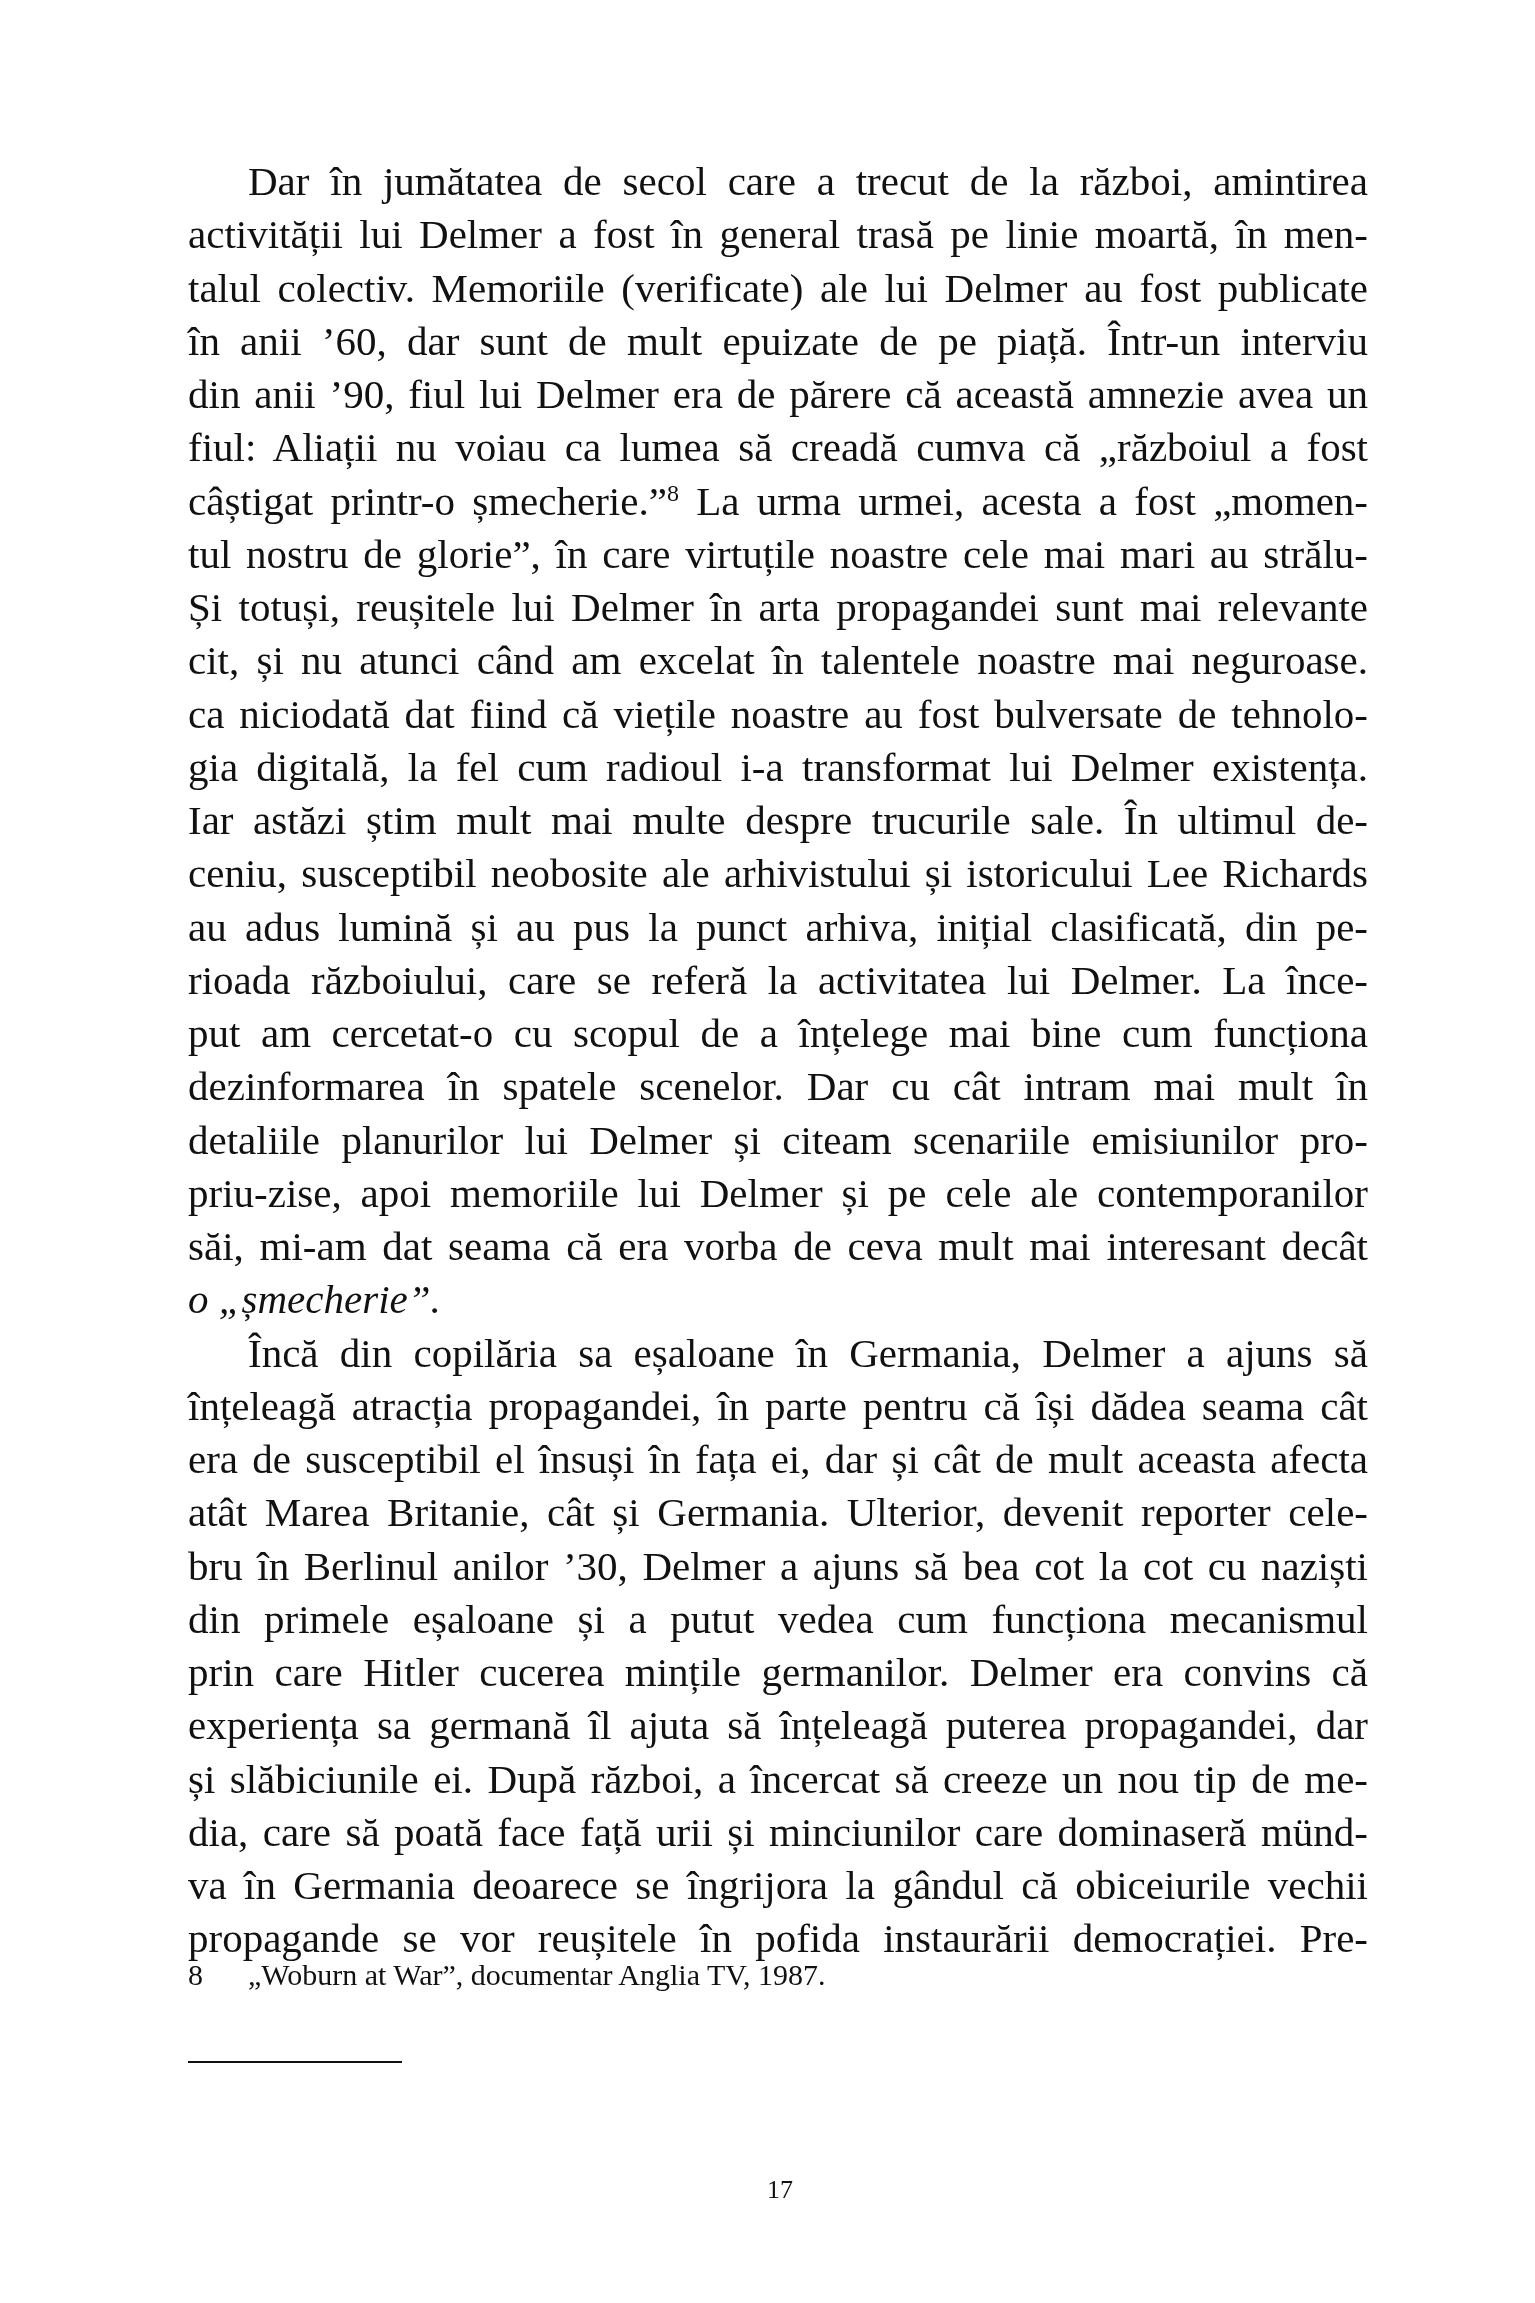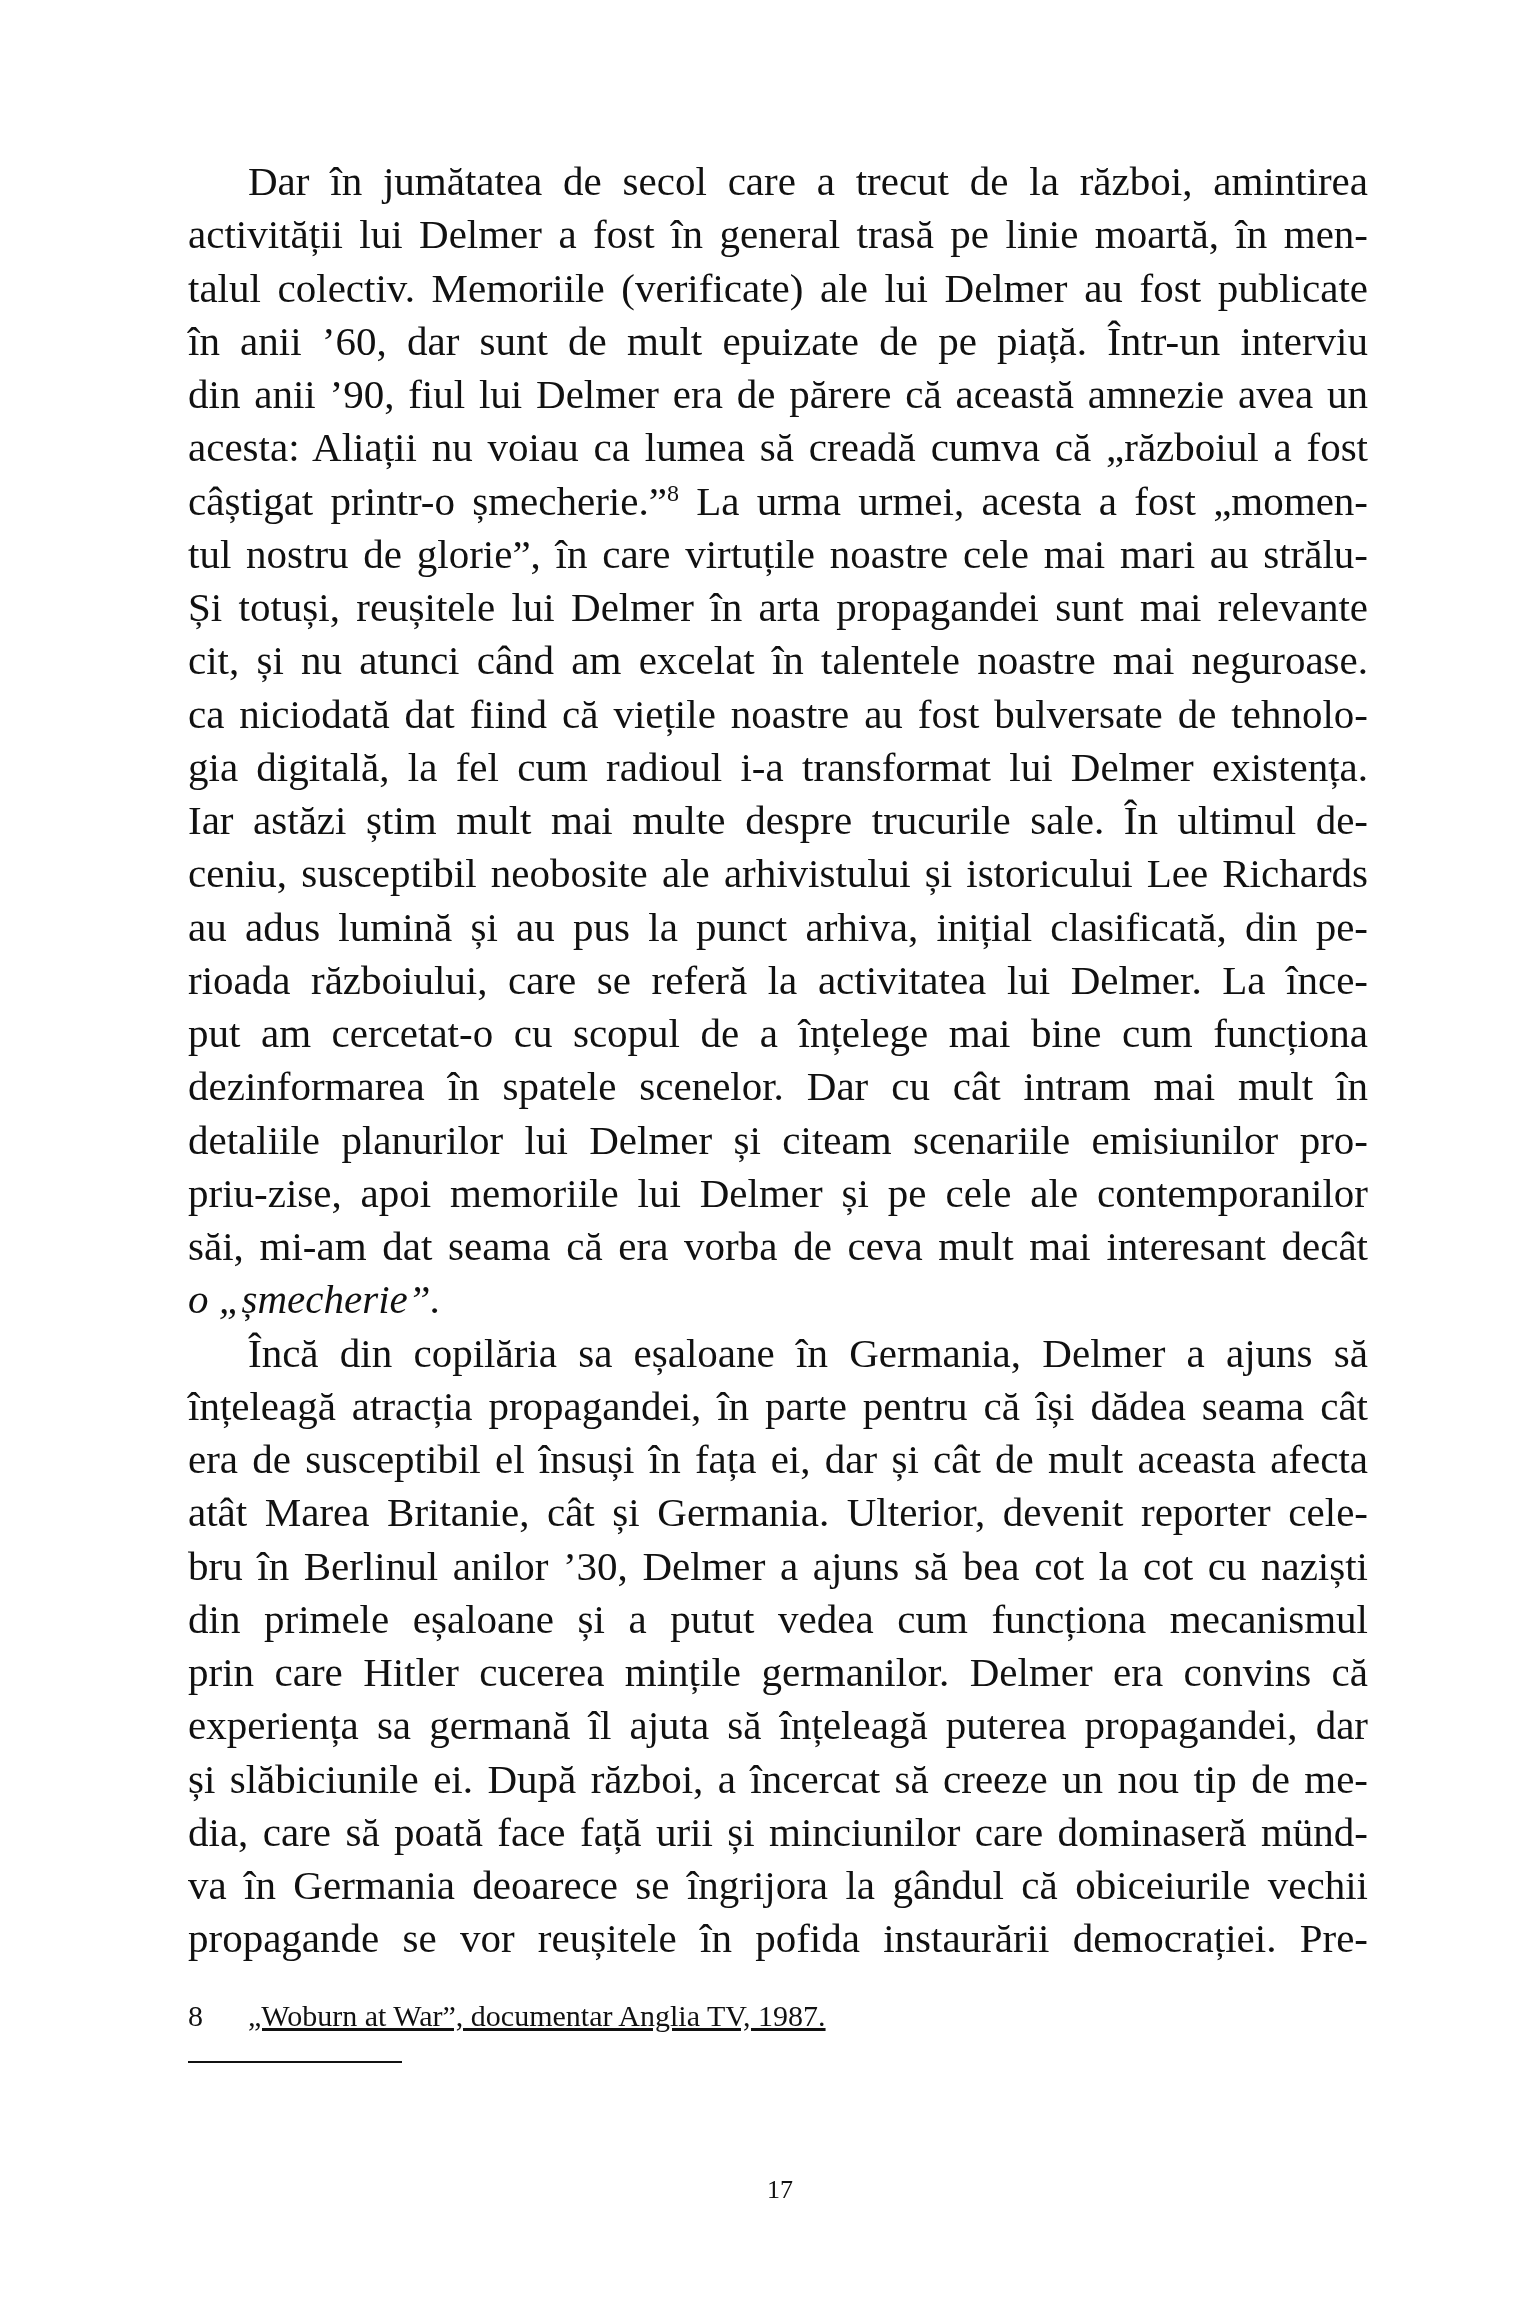--- a/index.html
+++ b/index.html
@@ -55,26 +55,25 @@
     position: absolute;
     left: 188px;
     top: 2061px;
     width: 214px;
     height: 0;
     border-top: 2px solid #111111;
   }
   .footnote {
     position: absolute;
     left: 188px;
-    top: 1998px;
+    top: 1957px;
     width: 1180px;
     font-size: 30px;
     line-height: 36px;
     white-space: nowrap;
-    text-decoration: underline;
   }
   .footnote .fn-num {
     display: inline-block;
     width: 60px;
   }
   .page-number {
     position: absolute;
     left: 680px;
     width: 200px;
     top: 2170px;
@@ -88,21 +87,21 @@
 
 <div class="page">
   <div class="body-text">
 
     <div>
       <span class="line indent">Dar în jumătatea de secol care a trecut de la război, amintirea</span>
       <span class="line">activității lui Delmer a fost în general trasă pe linie moartă, în men-</span>
       <span class="line">talul colectiv. Memoriile (verificate) ale lui Delmer au fost publicate</span>
       <span class="line">în anii ’60, dar sunt de mult epuizate de pe piață. Într-un interviu</span>
       <span class="line">din anii ’90, fiul lui Delmer era de părere că această amnezie avea un</span>
-      <span class="line">acesta: Aliații nu voiau ca lumea să creadă cumva că „războiul a fost</span>
+      <span class="line">fiul: Aliații nu voiau ca lumea să creadă cumva că „războiul a fost</span>
       <span class="line"><span>câștigat printr-o șmecherie.”</span><sup class="fn-ref">8</sup><span> La urma urmei, acesta a fost „momen-</span></span>
       <span class="line">tul nostru de glorie”, în care virtuțile noastre cele mai mari au strălu-</span>
       <span class="line">Și totuși, reușitele lui Delmer în arta propagandei sunt mai relevante</span>
       <span class="line">cit, și nu atunci când am excelat în talentele noastre mai neguroase.</span>
       <span class="line">ca niciodată dat fiind că viețile noastre au fost bulversate de tehnolo-</span>
       <span class="line">gia digitală, la fel cum radioul i-a transformat lui Delmer existența.</span>
       <span class="line">Iar astăzi știm mult mai multe despre trucurile sale. În ultimul de-</span>
       <span class="line">ceniu, susceptibil neobosite ale arhivistului și istoricului Lee Richards</span>
       <span class="line">au adus lumină și au pus la punct arhiva, inițial clasificată, din pe-</span>
       <span class="line">rioada războiului, care se referă la activitatea lui Delmer. La înce-</span>

